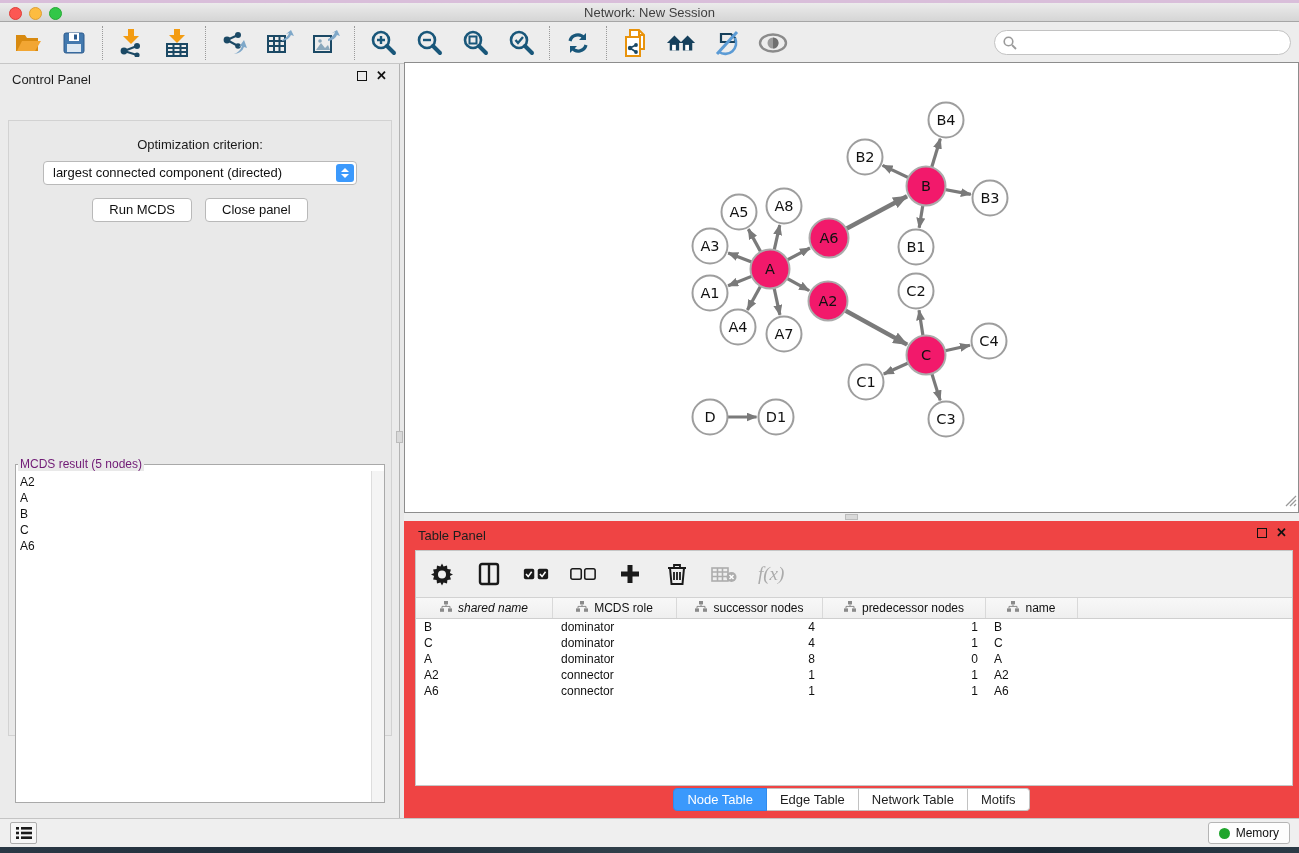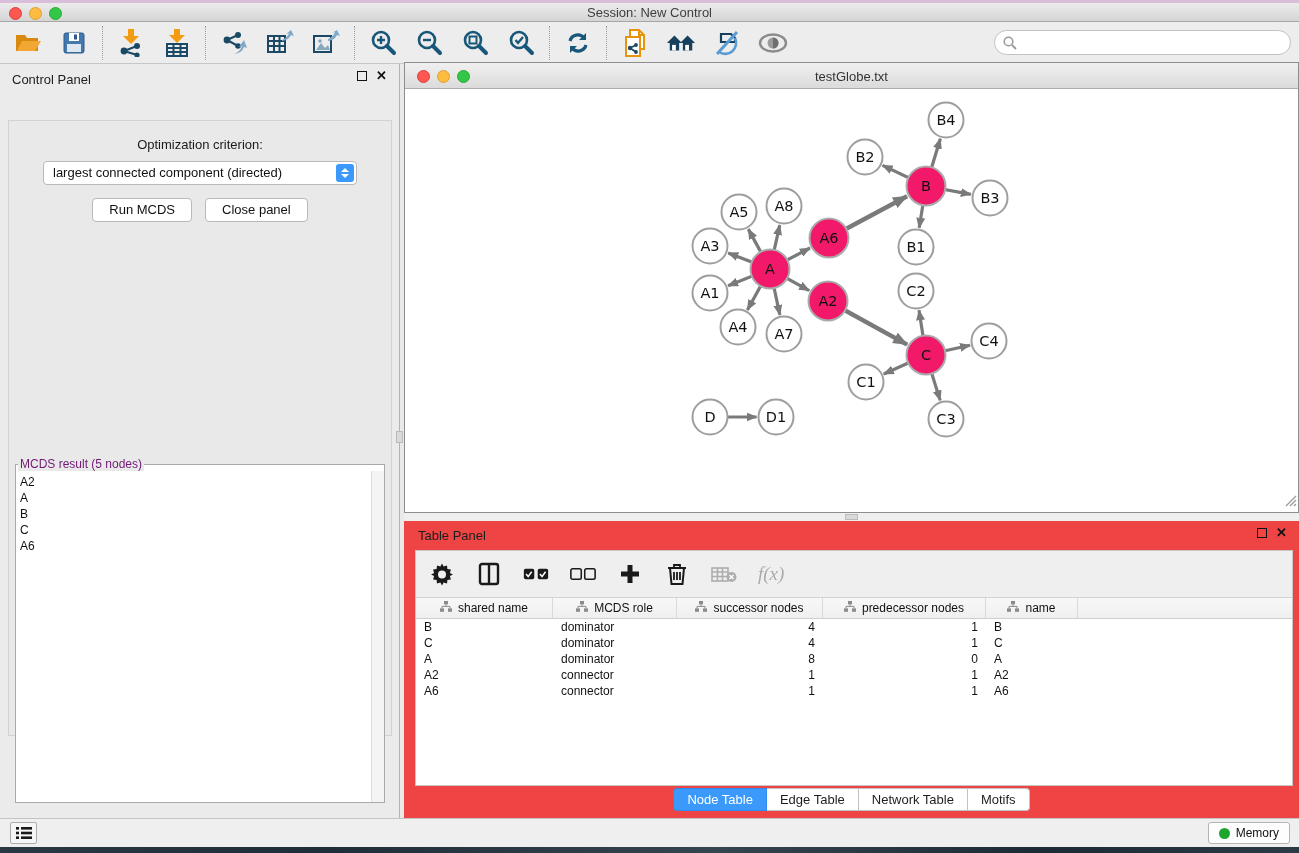--- a/index.html
+++ b/index.html
@@ -112,21 +112,21 @@
 </style>
 </head>
 <body>
 
 <div class="titlebar">
   <div class="traffic">
     <span class="tl red"></span>
     <span class="tl yellow"></span>
     <span class="tl green"></span>
   </div>
-  <div class="win-title">Session: New Control</div>
+  <div class="win-title">Network: New Session</div>
 </div>
 
 <div class="toolbar">
   <div class="tgroup">
     <span class="tbtn">
       <svg width="28" height="24" viewBox="0 0 28 24">
           <path d="M2,4 h9 l2,3 h11 v13 h-22 z" fill="#D88A10"></path>
           <path d="M3,20 l5,-10 h19 l-6,10 z" fill="#F2A633"></path>
         </svg>
     </span>
@@ -303,28 +303,20 @@
           <div class="result-item">C</div>
           <div class="result-item">A6</div>
         </div>
       <div class="v-scroll"></div>
     </fieldset>
   </div>
 </div>
 <div class="v-handle"></div>
 
 <div class="network-window">
-  <div class="nw-titlebar">
-    <div class="traffic">
-      <span class="tl red"></span>
-      <span class="tl yellow"></span>
-      <span class="tl green"></span>
-    </div>
-    <div class="nw-title">testGlobe.txt</div>
-  </div>
   <svg class="graph-svg" id="graph" width="893" height="423" viewBox="0 0 893 423">
     <defs>
       <marker id="arr-s" markerUnits="userSpaceOnUse" markerWidth="11" markerHeight="9" refX="10" refY="4.5" orient="auto">
           <path d="M0,0 L11,4.5 L0,9 Z" fill="#7A7A7A"></path>
         </marker>
       <marker id="arr-l" markerUnits="userSpaceOnUse" markerWidth="15" markerHeight="12" refX="14" refY="6" orient="auto">
           <path d="M0,0 L15,6 L0,12 Z" fill="#7A7A7A"></path>
         </marker>
     </defs>
     <g id="edge-layer">
@@ -499,21 +491,21 @@
               <rect x="1" y="3" width="16" height="13"></rect>
               <path d="M1,7 h16 M1,11.5 h16 M6.5,3 v13 M11.5,3 v13"></path>
             </g>
             <circle cx="20.5" cy="12" r="5" fill="#ADADAD"></circle>
             <path d="M18.5,10 l4,4 M22.5,10 l-4,4" stroke="#fff" stroke-width="1.5"></path>
           </svg>
       </span>
       <span class="fx-label">f(x)</span>
     </div>
     <div class="t-header" id="t-header">
-        <div class="t-hcell" style="width: 137px;">
+        <div class="t-hcell" style="width: 137px; font-style: italic;">
           <span><svg width="12" height="11" viewBox="0 0 12 11">
               <g fill="#8A8A8A">
                 <rect x="4" y="0" width="4" height="3.4"></rect>
                 <rect x="0" y="7.4" width="4" height="3.4"></rect>
                 <rect x="8" y="7.4" width="4" height="3.4"></rect>
               </g>
               <path d="M6,3.4 v2 M2,7.4 v-2 h8 v2" stroke="#8A8A8A" fill="none" stroke-width="1"></path>
             </svg></span>
           <span>shared name</span>
         </div>

